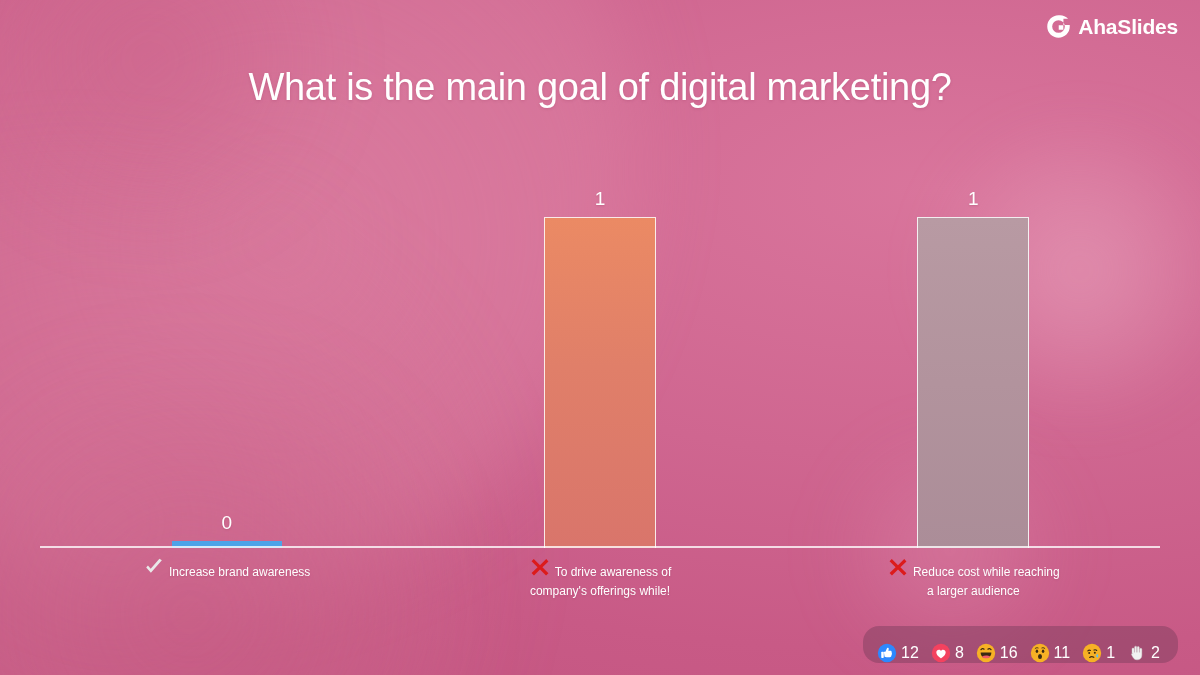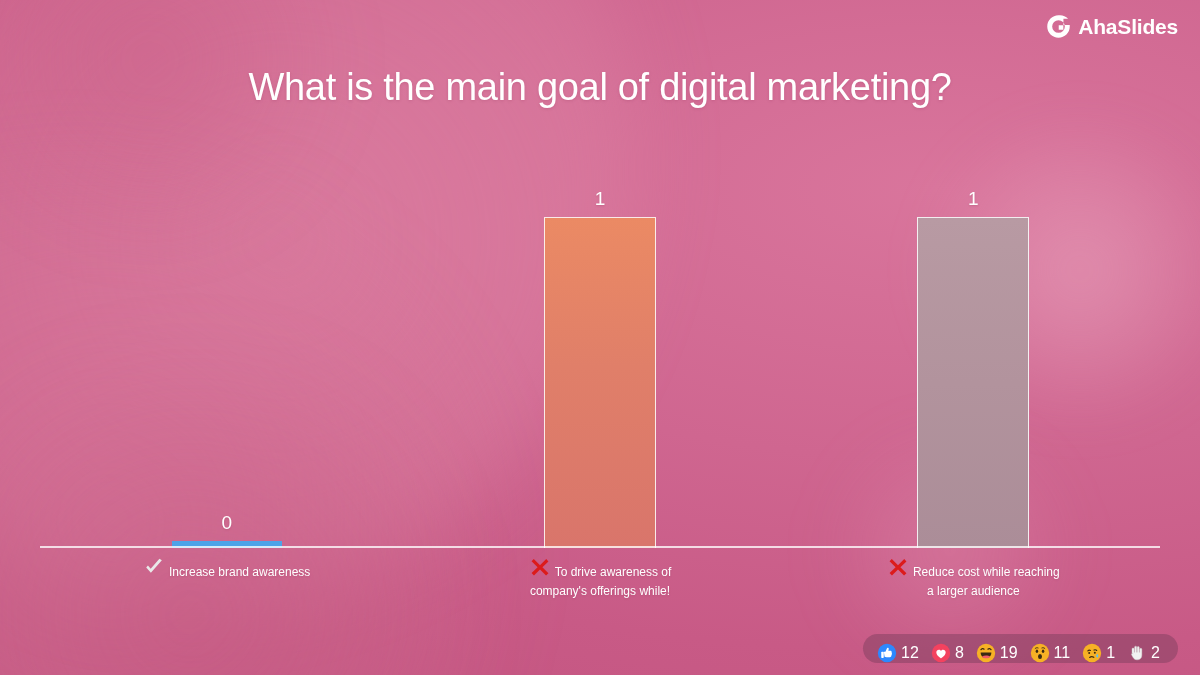--- a/index.html
+++ b/index.html
@@ -207,21 +207,21 @@
 
   
   .reactions {
     position: absolute;
     right: 22px;
     bottom: 12px;
     height: 21px;
     display: flex;
     align-items: center;
     gap: 0;
-    padding: 8px 12px 0 8px;
+    padding: 16px 12px 0 8px;
     border-radius: 16px;
     background: rgba(120,60,90,0.45);
     z-index: 7;
   }
   .reaction {
     display: flex;
     align-items: center;
     gap: 4px;
     padding: 0 6px;
   }
@@ -338,21 +338,21 @@
 
     <div class="reaction">
       <span>
         <svg class="rx-emoji" viewBox="0 0 24 24" aria-hidden="true">
           <circle cx="12" cy="12" r="11" fill="#f7b125"></circle>
           <path d="M5.6 11.5h12.8c0 4-2.6 6.6-6.4 6.6s-6.4-2.6-6.4-6.6z" fill="#3b2a12"></path>
           <path d="M7.0 16.4c1.3-.9 3.0-1.3 5.0-1.3s3.7.4 5.0 1.3c-1.2 1.2-2.9 1.8-5.0 1.8s-3.8-.6-5.0-1.8z" fill="#f05a6b"></path>
           <path d="M6.0 8.0c.9-1.4 2.6-1.6 3.7-.6M18.0 8.0c-.9-1.4-2.6-1.6-3.7-.6" stroke="#3b2a12" stroke-width="1.5" fill="none" stroke-linecap="round"></path>
         </svg>
       </span>
-      <span class="rx-count">19</span>
+      <span class="rx-count">16</span>
     </div>
 
     <div class="reaction">
       <span>
         <svg class="rx-emoji" viewBox="0 0 24 24" aria-hidden="true">
           <circle cx="12" cy="12" r="11" fill="#f7b125"></circle>
           <ellipse cx="8.3" cy="10.0" rx="1.5" ry="2.1" fill="#3b2a12"></ellipse>
           <ellipse cx="15.7" cy="10.0" rx="1.5" ry="2.1" fill="#3b2a12"></ellipse>
           <ellipse cx="12" cy="16.2" rx="2.4" ry="3.1" fill="#3b2a12"></ellipse>
           <path d="M6.2 6.6c1.0-1.0 2.4-1.2 3.5-.7M17.8 6.6c-1.0-1.0-2.4-1.2-3.5-.7" stroke="#3b2a12" stroke-width="1.2" fill="none" stroke-linecap="round"></path>

